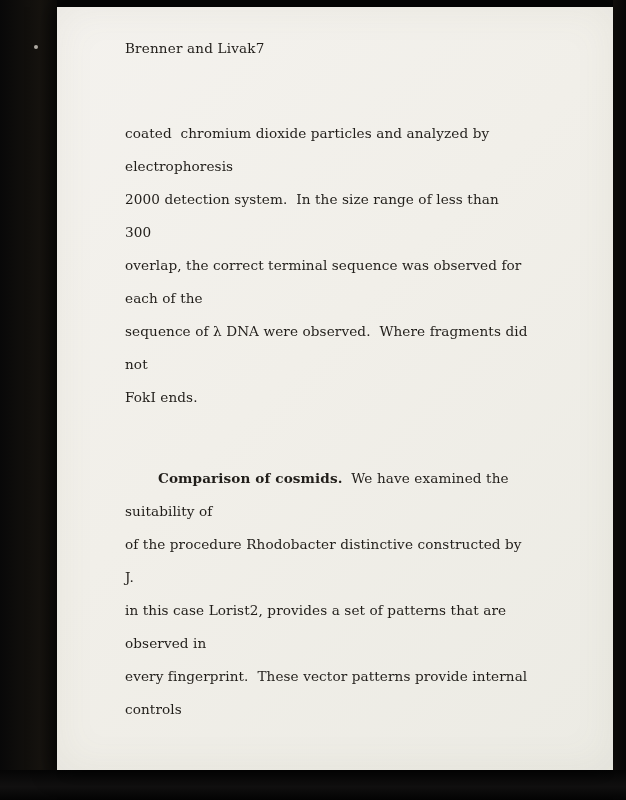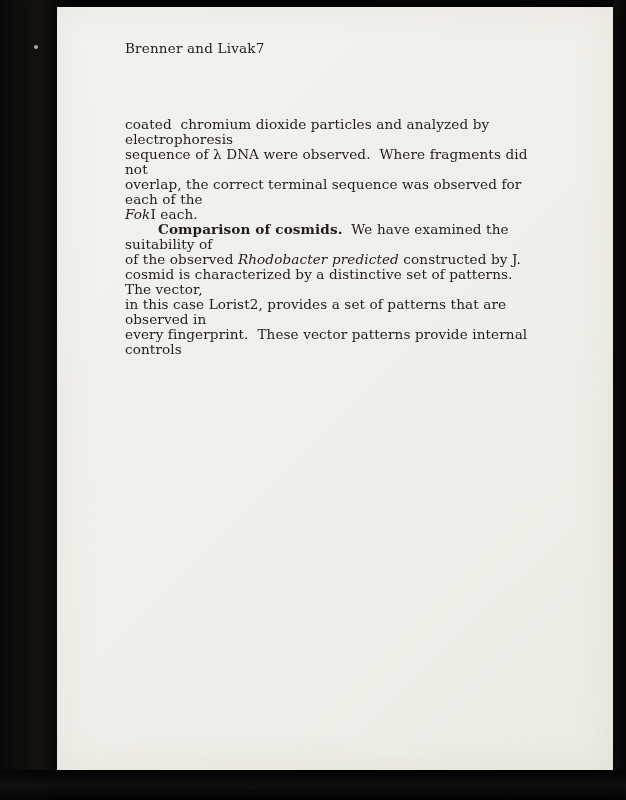--- a/index.html
+++ b/index.html
@@ -56,53 +56,54 @@
     display: flex;
     font-size: 13.5px;
     letter-spacing: 0.2px;
   }
   .page-body {
     position: absolute;
     left: 68px;
     top: 110px;
     width: 404px;
     font-size: 13.6px;
-    line-height: 15px;
+    line-height: 33px;
     letter-spacing: 0.1px;
   }
   .line {
     white-space: pre-wrap;
   }
   .line.indent {
     text-indent: 33px;
+    margin-top: 48px;
   }
   .seg-normal { font-style: normal; font-weight: normal; }
-  .seg-italic { font-style: italic; }
+  .seg-italic { }
   .seg-bold   { font-weight: bold; }
 </style>
 </head>
 <body>
 
 <div class="scene">
   <div class="band-top"></div>
   <div class="band-left"></div>
   <div class="band-right"></div>
   <div class="band-bottom"></div>
   <div class="artifact-dot"></div>
 
   <div class="paper">
     <div class="page-header">
       <span>Brenner and Livak</span>
       <span>7</span>
     </div>
     <div class="page-body">
         <div class="line"><span class="seg-normal">coated  chromium dioxide particles and analyzed by electrophoresis</span></div>
+        <div class="line"><span class="seg-normal">2000 detection system.  In the size range of less than 300</span></div>
+        <div class="line"><span class="seg-normal">overlap, the correct terminal sequence was observed for each of the</span></div>
         <div class="line"><span class="seg-normal">sequence of λ DNA were observed.  Where fragments did not</span></div>
-        <div class="line"><span class="seg-normal">overlap, the correct terminal sequence was observed for each of the</span></div>
-        <div class="line"><span class="seg-italic">Fok</span><span class="seg-normal">I each.</span></div>
+        <div class="line"><span class="seg-italic">Fok</span><span class="seg-normal">I ends.</span></div>
         <div class="line indent"><span class="seg-bold">Comparison of cosmids.</span><span class="seg-normal">  We have examined the suitability of</span></div>
-        <div class="line"><span class="seg-normal">of the observed </span><span class="seg-italic">Rhodobacter predicted</span><span class="seg-normal"> constructed by J.</span></div>
-        <div class="line"><span class="seg-normal">cosmid is characterized by a distinctive set of patterns.  The vector,</span></div>
+        <div class="line"><span class="seg-normal">of the procedure </span><span class="seg-italic">Rhodobacter distinctive</span><span class="seg-normal"> constructed by J.</span></div>
         <div class="line"><span class="seg-normal">in this case Lorist2, provides a set of patterns that are observed in</span></div>
         <div class="line"><span class="seg-normal">every fingerprint.  These vector patterns provide internal controls</span></div>
       </div>
   </div>
 </div>
 
 </body></html>

